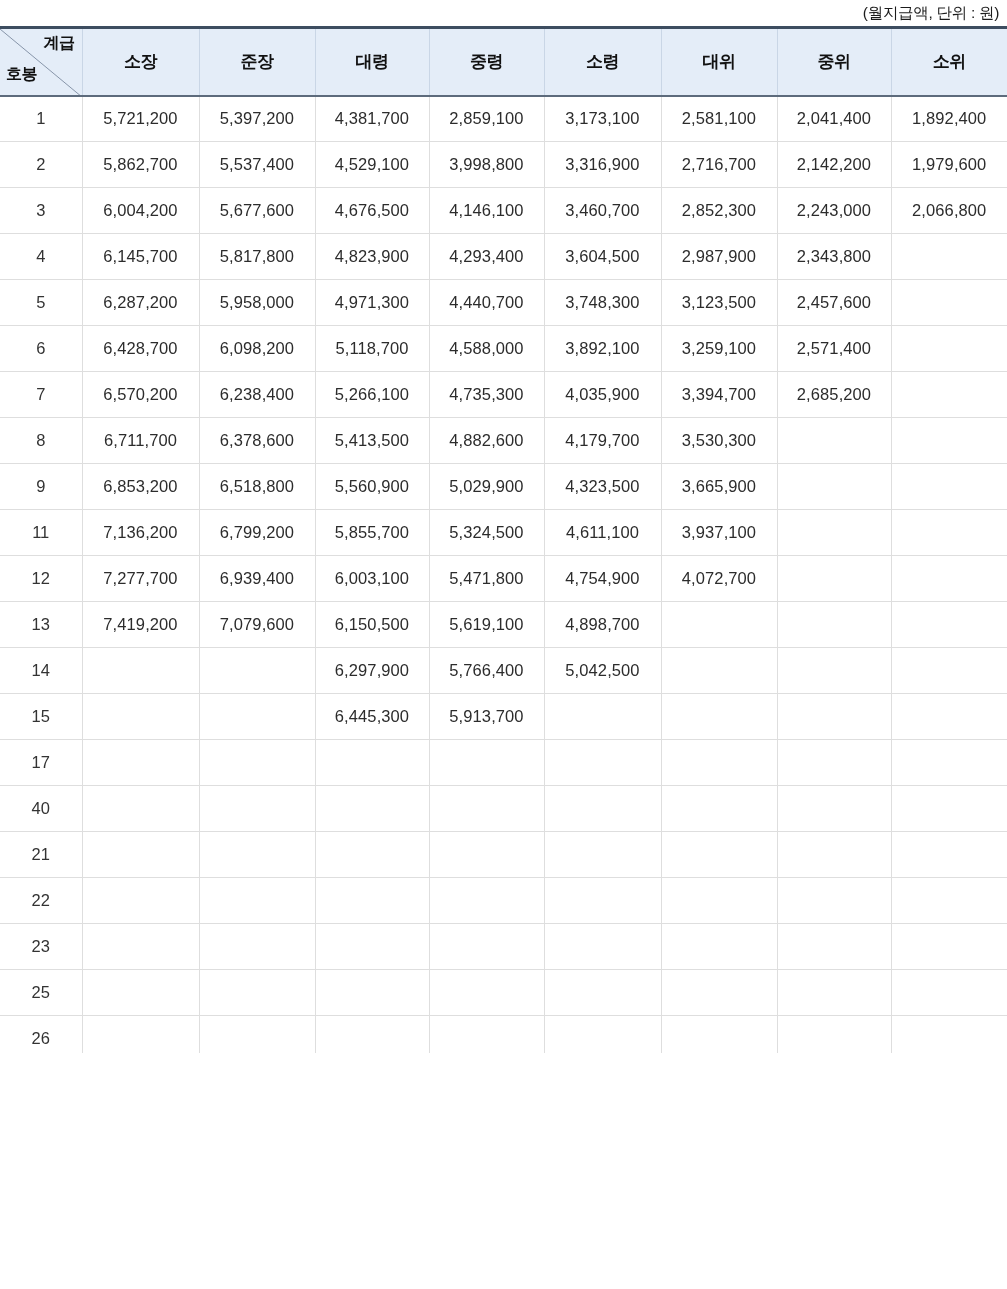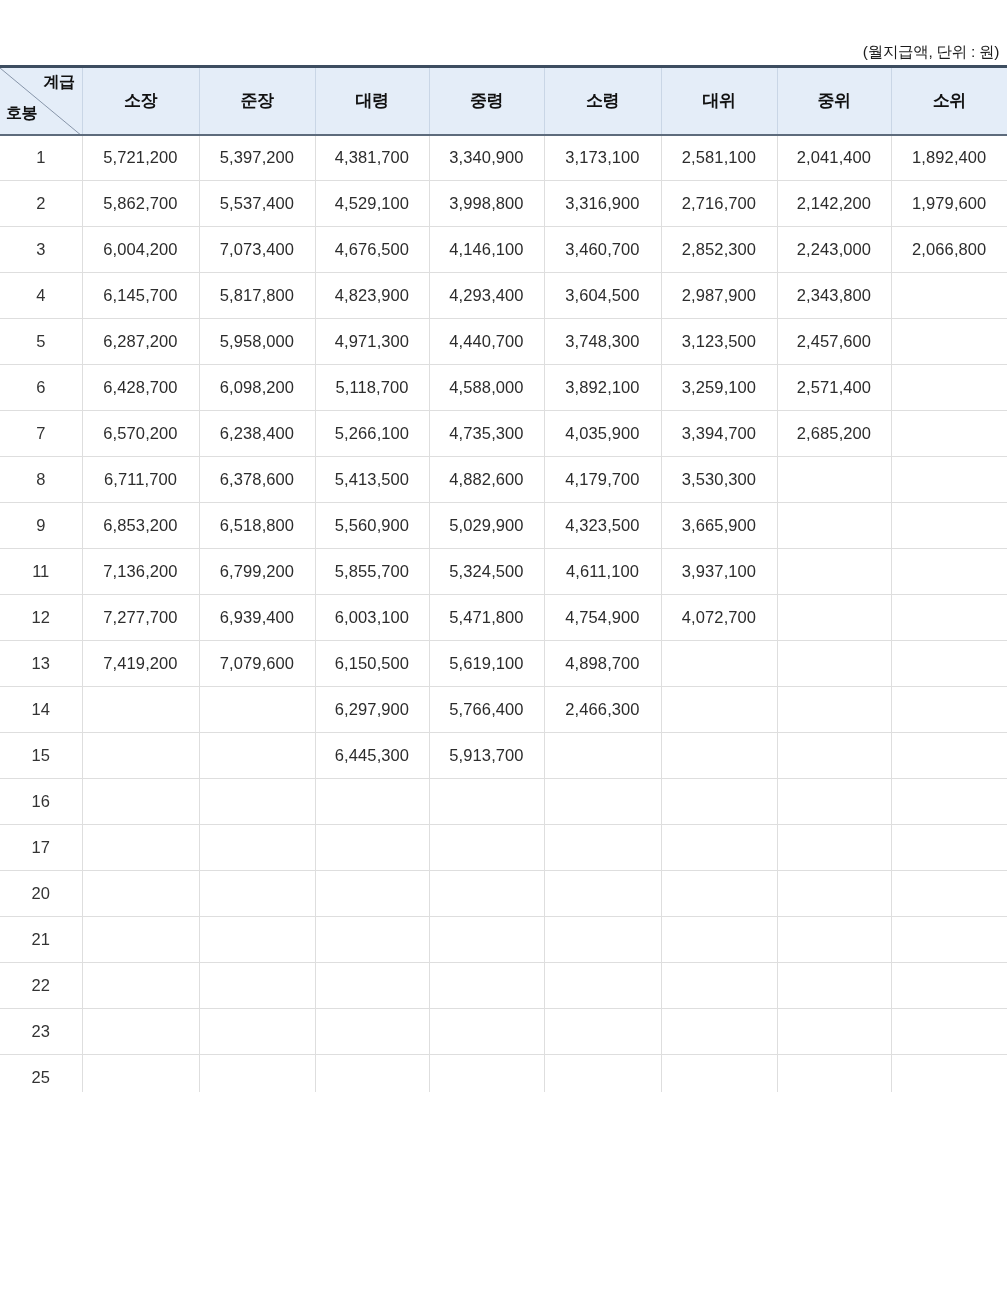--- a/index.html
+++ b/index.html
@@ -8,21 +8,20 @@
     margin: 0; padding: 0;
     background: #ffffff;
     font-family: "Liberation Sans", "DejaVu Sans", sans-serif;
   }
   #page {
     width: 1007px;
     height: 1053px;
     position: relative;
     background: #ffffff;
     overflow: hidden;
-    margin-top: 39px;
   }
 
   
   .caption-row {
     height: 26px;
     display: flex;
     align-items: center;
     justify-content: flex-end;
     padding-right: 8px;
     background: #ffffff;
@@ -160,41 +159,41 @@
         <th>중위</th>
         <th>소위</th>
       </tr>
     </thead>
     <tbody id="pay-body">
         <tr>
           <td class="step-cell">1</td>
           <td class="amt">5,721,200</td>
           <td class="amt">5,397,200</td>
           <td class="amt">4,381,700</td>
-          <td class="amt">3,340,900</td>
+          <td class="amt">2,859,100</td>
           <td class="amt">3,173,100</td>
           <td class="amt">2,581,100</td>
           <td class="amt">2,041,400</td>
           <td class="amt">1,892,400</td>
         </tr>
         <tr>
           <td class="step-cell">2</td>
           <td class="amt">5,862,700</td>
           <td class="amt">5,537,400</td>
           <td class="amt">4,529,100</td>
           <td class="amt">3,998,800</td>
           <td class="amt">3,316,900</td>
           <td class="amt">2,716,700</td>
           <td class="amt">2,142,200</td>
           <td class="amt">1,979,600</td>
         </tr>
         <tr>
           <td class="step-cell">3</td>
           <td class="amt">6,004,200</td>
-          <td class="amt">7,073,400</td>
+          <td class="amt">5,677,600</td>
           <td class="amt">4,676,500</td>
           <td class="amt">4,146,100</td>
           <td class="amt">3,460,700</td>
           <td class="amt">2,852,300</td>
           <td class="amt">2,243,000</td>
           <td class="amt">2,066,800</td>
         </tr>
         <tr>
           <td class="step-cell">4</td>
           <td class="amt">6,145,700</td>
@@ -293,60 +292,49 @@
           <td class="amt empty"></td>
           <td class="amt empty"></td>
           <td class="amt empty"></td>
         </tr>
         <tr>
           <td class="step-cell">14</td>
           <td class="amt empty"></td>
           <td class="amt empty"></td>
           <td class="amt">6,297,900</td>
           <td class="amt">5,766,400</td>
-          <td class="amt">2,466,300</td>
+          <td class="amt">5,042,500</td>
           <td class="amt empty"></td>
           <td class="amt empty"></td>
           <td class="amt empty"></td>
         </tr>
         <tr>
           <td class="step-cell">15</td>
           <td class="amt empty"></td>
           <td class="amt empty"></td>
           <td class="amt">6,445,300</td>
           <td class="amt">5,913,700</td>
           <td class="amt empty"></td>
           <td class="amt empty"></td>
           <td class="amt empty"></td>
           <td class="amt empty"></td>
         </tr>
         <tr>
-          <td class="step-cell">16</td>
-          <td class="amt empty"></td>
-          <td class="amt empty"></td>
-          <td class="amt empty"></td>
-          <td class="amt empty"></td>
-          <td class="amt empty"></td>
-          <td class="amt empty"></td>
-          <td class="amt empty"></td>
-          <td class="amt empty"></td>
-        </tr>
-        <tr>
           <td class="step-cell">17</td>
           <td class="amt empty"></td>
           <td class="amt empty"></td>
           <td class="amt empty"></td>
           <td class="amt empty"></td>
           <td class="amt empty"></td>
           <td class="amt empty"></td>
           <td class="amt empty"></td>
           <td class="amt empty"></td>
         </tr>
         <tr>
-          <td class="step-cell">20</td>
+          <td class="step-cell">40</td>
           <td class="amt empty"></td>
           <td class="amt empty"></td>
           <td class="amt empty"></td>
           <td class="amt empty"></td>
           <td class="amt empty"></td>
           <td class="amt empty"></td>
           <td class="amt empty"></td>
           <td class="amt empty"></td>
         </tr>
         <tr>

